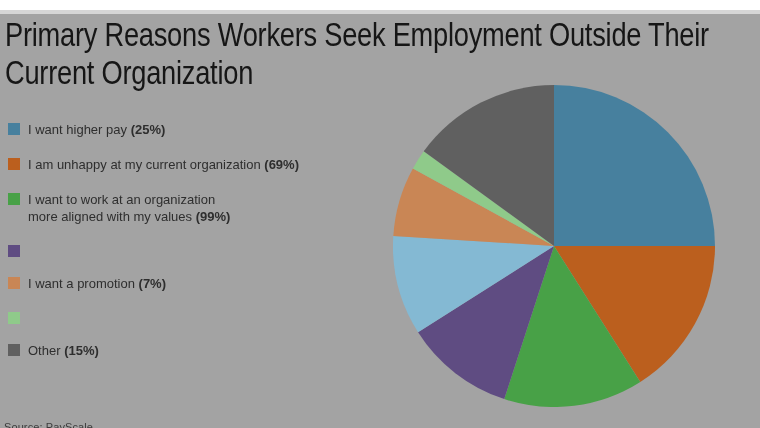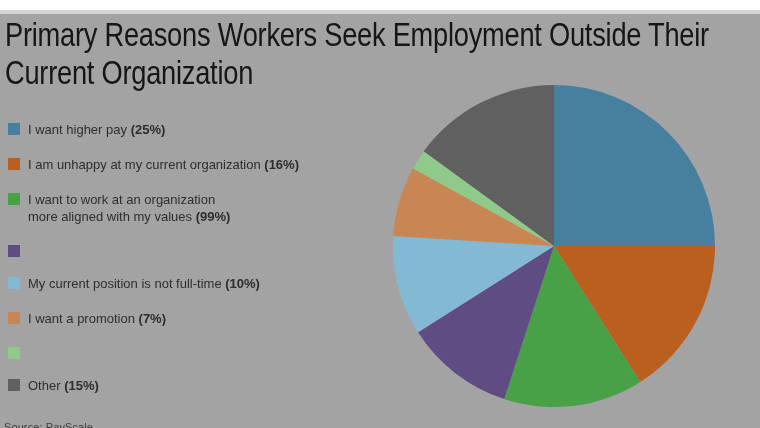--- a/index.html
+++ b/index.html
@@ -71,32 +71,28 @@
 
   <div class="title" style="color: rgb(22, 22, 22);">Primary Reasons Workers Seek Employment Outside Their Current Organization</div>
 
   <div class="legend">
       <div class="legend-item">
         <span class="swatch" style="background: rgb(71, 128, 158);"></span>
         <span>I want higher pay <b>(25%)</b></span>
       </div>
       <div class="legend-item">
         <span class="swatch" style="background: rgb(187, 95, 30);"></span>
-        <span>I am unhappy at my current organization <b>(16%)</b></span>
+        <span>I am unhappy at my current organization <b>(69%)</b></span>
       </div>
       <div class="legend-item">
         <span class="swatch" style="background: rgb(72, 161, 71);"></span>
         <span>I want to work at an organization<br>more aligned with my values <b>(99%)</b></span>
       </div>
       <div class="legend-item">
         <span class="swatch" style="background: rgb(95, 76, 130);"></span>
-      </div>
-      <div class="legend-item">
-        <span class="swatch" style="background: rgb(132, 185, 211);"></span>
-        <span>My current position is not full-time <b>(10%)</b></span>
       </div>
       <div class="legend-item">
         <span class="swatch" style="background: rgb(201, 134, 85);"></span>
         <span>I want a promotion <b>(7%)</b></span>
       </div>
       <div class="legend-item">
         <span class="swatch" style="background: rgb(143, 202, 138);"></span>
       </div>
       <div class="legend-item">
         <span class="swatch" style="background: rgb(96, 96, 96);"></span>

